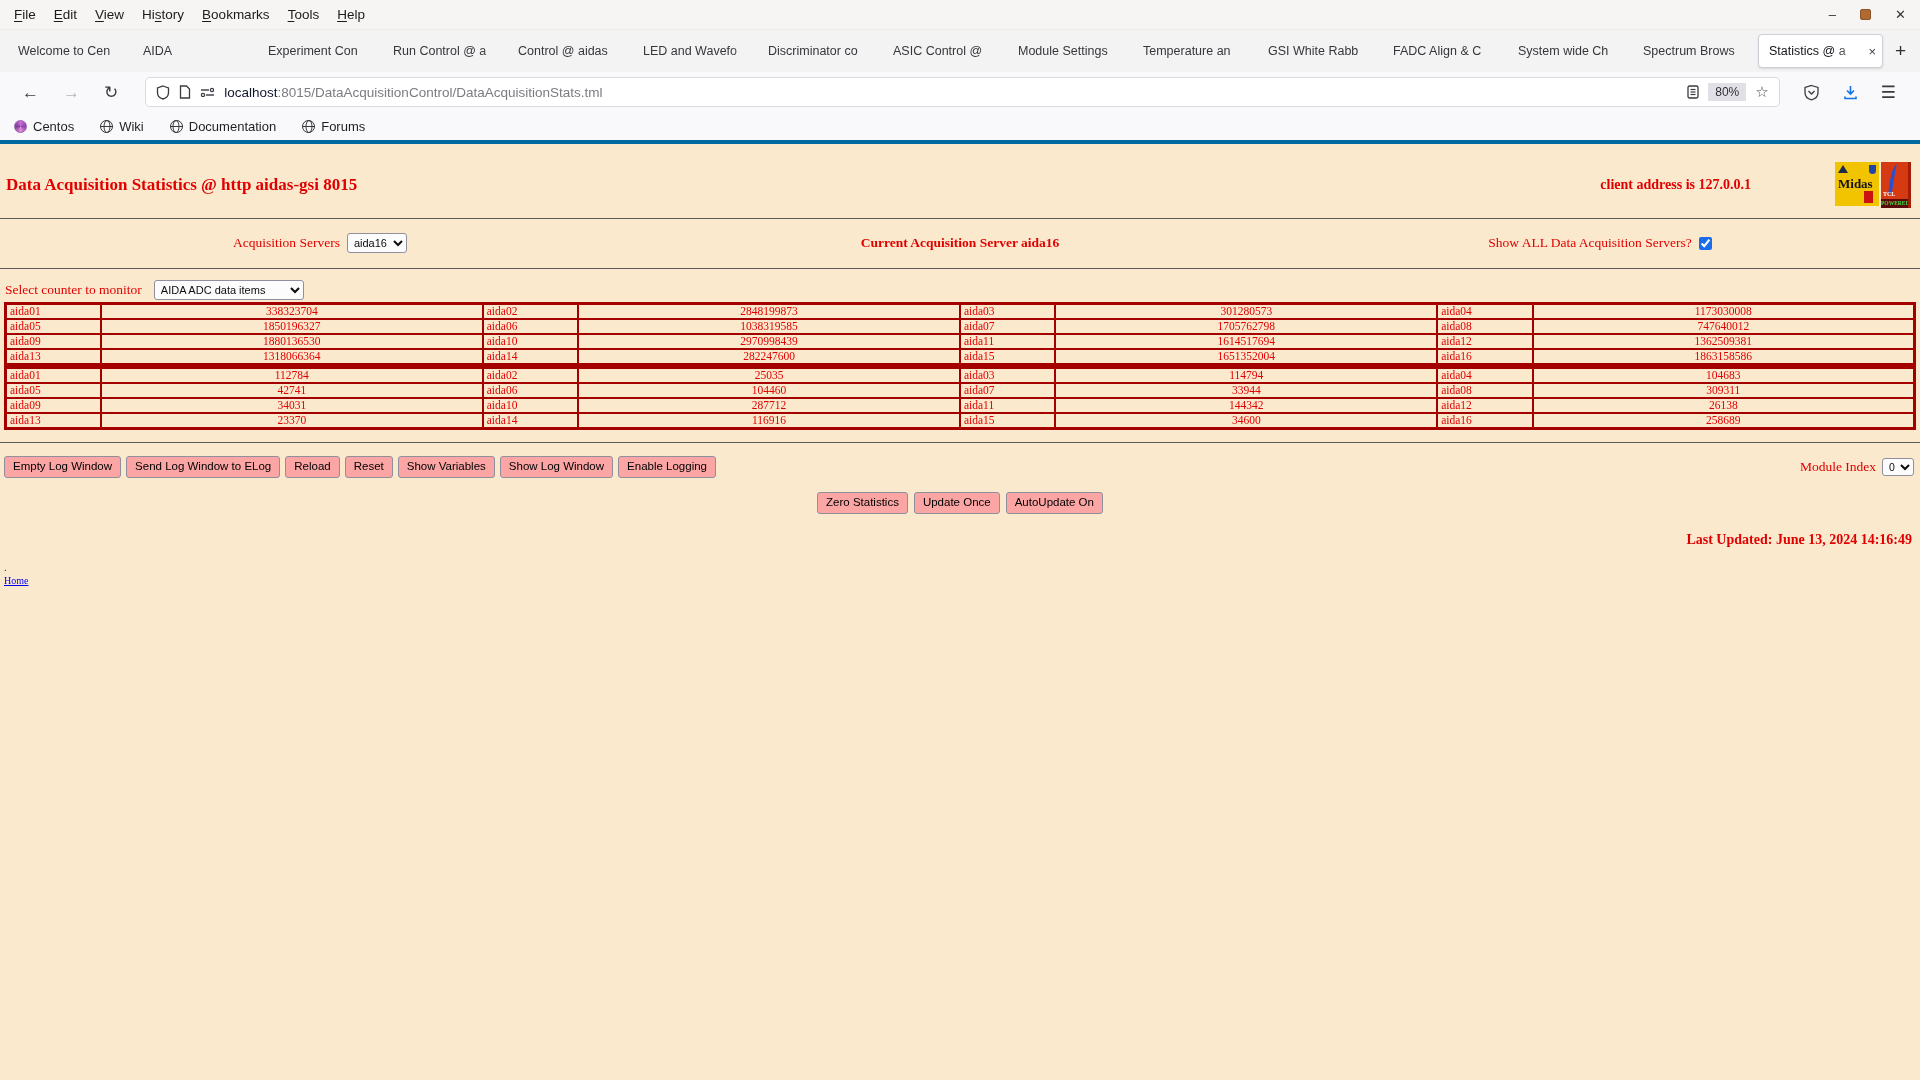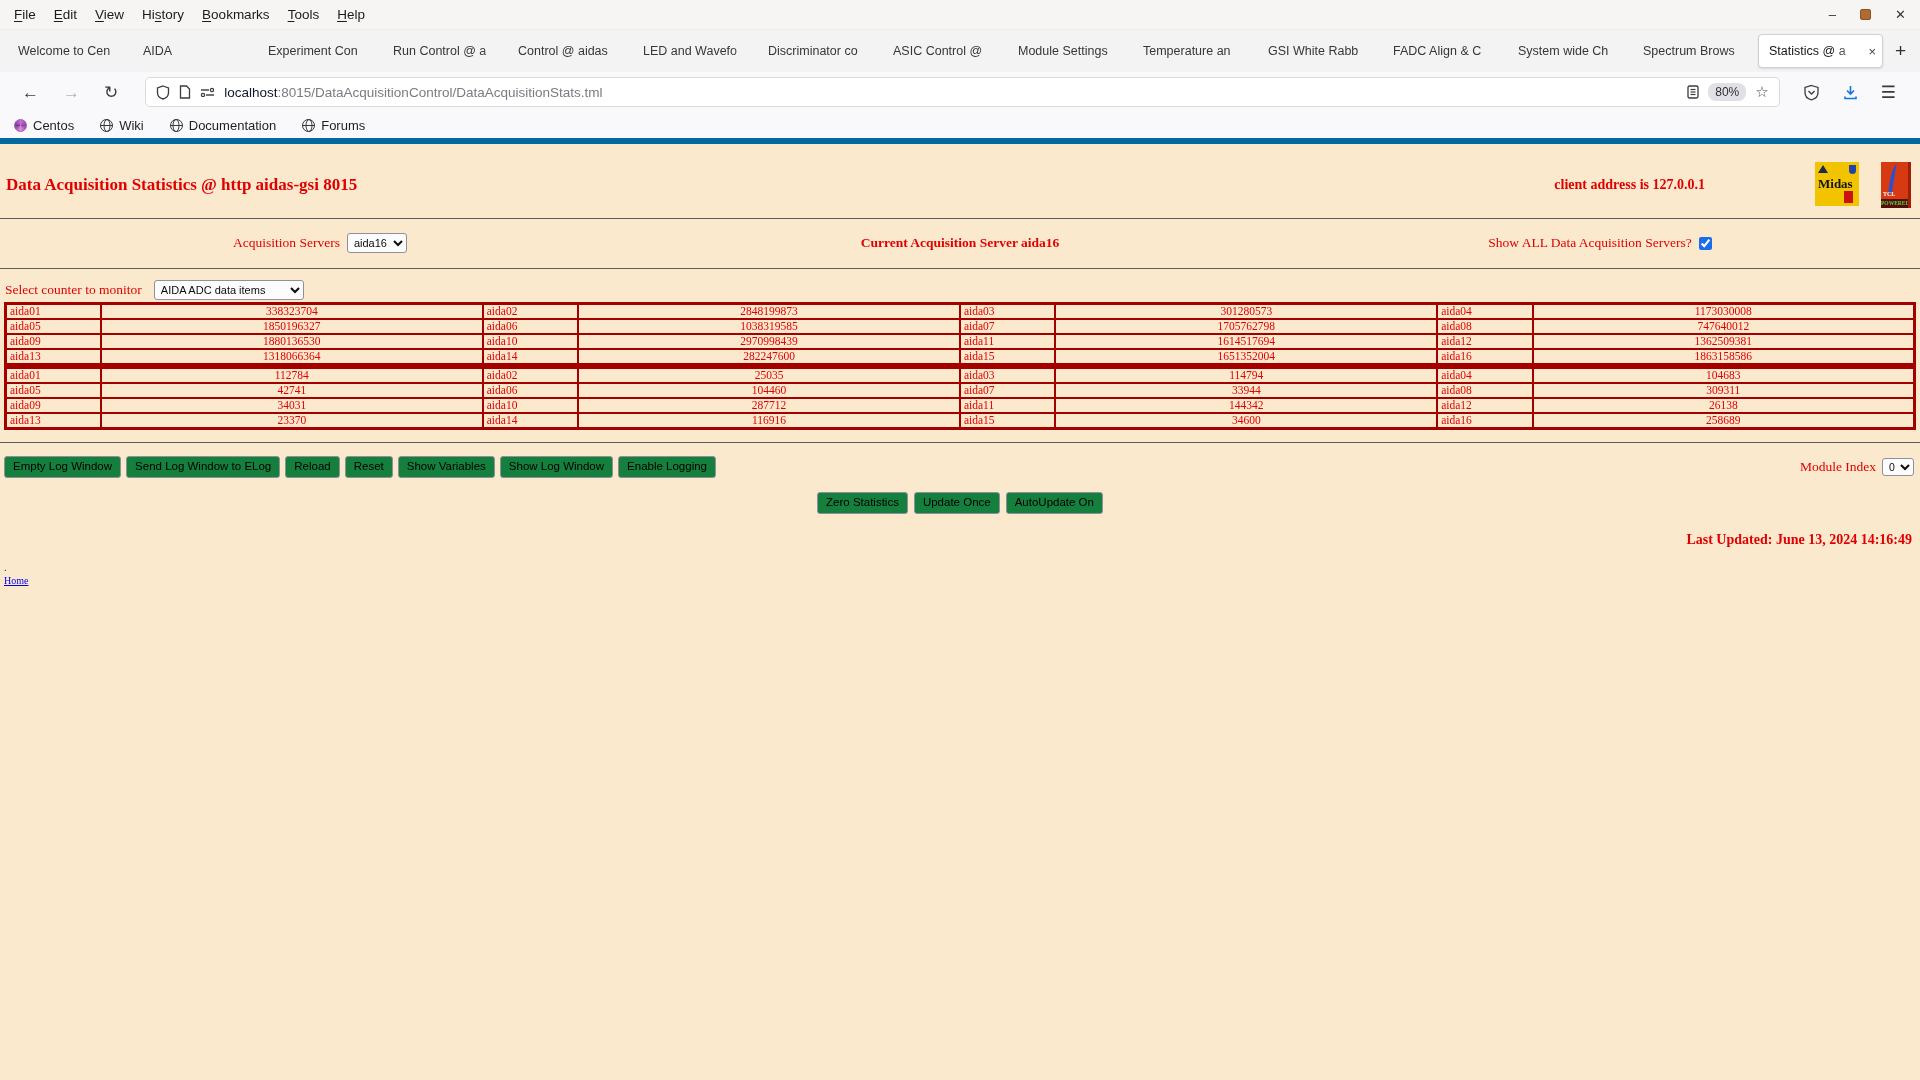--- a/index.html
+++ b/index.html
@@ -51,26 +51,26 @@
   .nav-icon { font-size:17px; color:#39393f; padding:0 12px; line-height:1; }
   .nav-icon.disabled { color:#b4b4ba; }
   .urlbar {
     flex:1; height:28px; margin:0 16px; background:#ffffff; border-radius:4px;
     box-shadow:0 0 0 1px rgba(0,0,0,.12); display:flex; align-items:center;
     padding:0 10px; gap:9px; font-size:13.5px;
   }
   .url-host { color:#0f172a; }
   .url-rest { color:#7b7b82; }
   .url-text { flex:1; white-space:nowrap; overflow:hidden; }
-  .zoom-chip { background:#e0e0e6; border-radius:8px; padding:2px 7px; font-size:12px; color:#2f2f33;text-align:center; }
+  .zoom-chip { background:#e0e0e6; border-radius:0; padding:2px 7px; font-size:12px; color:#2f2f33;text-align:center; }
   .star-glyph { font-size:15px; color:#4a4a52; }
   .toolbar-right { display:flex; align-items:center; gap:6px; padding-right:6px; }
 
   .bookmarksbar {
-    height:32px; background:#f9f9fb; border-bottom:6px solid #0369a1;
+    height:32px; background:#f9f9fb; border-bottom:4px solid #0369a1;
     display:flex; align-items:center; gap:26px; padding-left:14px;
     font-size:13px; color:#1f1f23;
   }
   .bookmark { display:flex; align-items:center; gap:6px; cursor:default; }
   .globe-icon {
     width:13px; height:13px; border:1.4px solid #38383d; border-radius:50%; position:relative; flex:0 0 auto;
   }
   .globe-icon::before {
     content:""; position:absolute; left:-1px; right:-1px; top:50%; height:0;
     border-top:1.2px solid #38383d;
@@ -86,21 +86,21 @@
   }
 
   
   .content {
     height:936px; background:#fbe9ce; overflow:hidden;
     font-family:"Liberation Serif", serif;
   }
   .title-row { display:flex; align-items:center; padding:18px 5px 4px 6px; }
   .page-title { font-size:17px; font-weight:bold; color:#e00000; }
   .client-addr { font-size:14px; font-weight:bold; color:#e00000; margin-left:auto; }
-  .logos { display:flex; align-items:flex-start; gap:22px; margin-left:110px; margin-right:4px; }
+  .logos { display:flex; align-items:flex-start; gap:2px; margin-left:84px; margin-right:4px; }
 
   .midas-logo {
     width:44px; height:44px; background:#f2c400; position:relative;
     font-family:"Liberation Serif", serif; overflow:hidden;
   }
   .midas-logo .m-text { position:absolute; left:3px; top:14px; font-weight:bold; font-size:13px; color:#141414; }
   .midas-logo .m-tri { position:absolute; left:3px; top:3px; width:0; height:0;
     border-left:5px solid transparent; border-right:5px solid transparent; border-bottom:8px solid #1b2a4a; }
   .midas-logo .m-shield { position:absolute; right:3px; top:3px; width:7px; height:9px;
     background:#2244aa; border-radius:0 0 4px 4px; }
@@ -140,21 +140,21 @@
     border:2px solid #a40000; font-size:11.5px; color:#e00000;
     padding:0 3px; height:15px; line-height:13px;
   }
   table.stats td.name { width:5%; text-align:left; }
   table.stats td.val { width:20%; text-align:center; }
 
   .buttons-row { display:flex; align-items:center; padding:7px 6px 0 4px; }
   .btn-group { display:flex; gap:5px; }
   button {
     font-family:"Liberation Sans", sans-serif; font-size:11.5px; color:#000;
-    background:#15803d; border:1px solid #8f8f9d; border-radius:3px;
+    background:#fca5a5; border:1px solid #8f8f9d; border-radius:3px;
     padding:3px 8px; line-height:1.2;
   }
   .module-index { margin-left:auto; display:flex; align-items:center; gap:6px; }
   .module-index select { height:18px; font-size:10.5px; }
 
   .center-buttons { display:flex; justify-content:center; gap:6px; margin-top:14px; }
 
   .last-updated {
     text-align:right; font-size:14px; font-weight:bold; color:#e00000; margin:18px 8px 0 0;
   }

